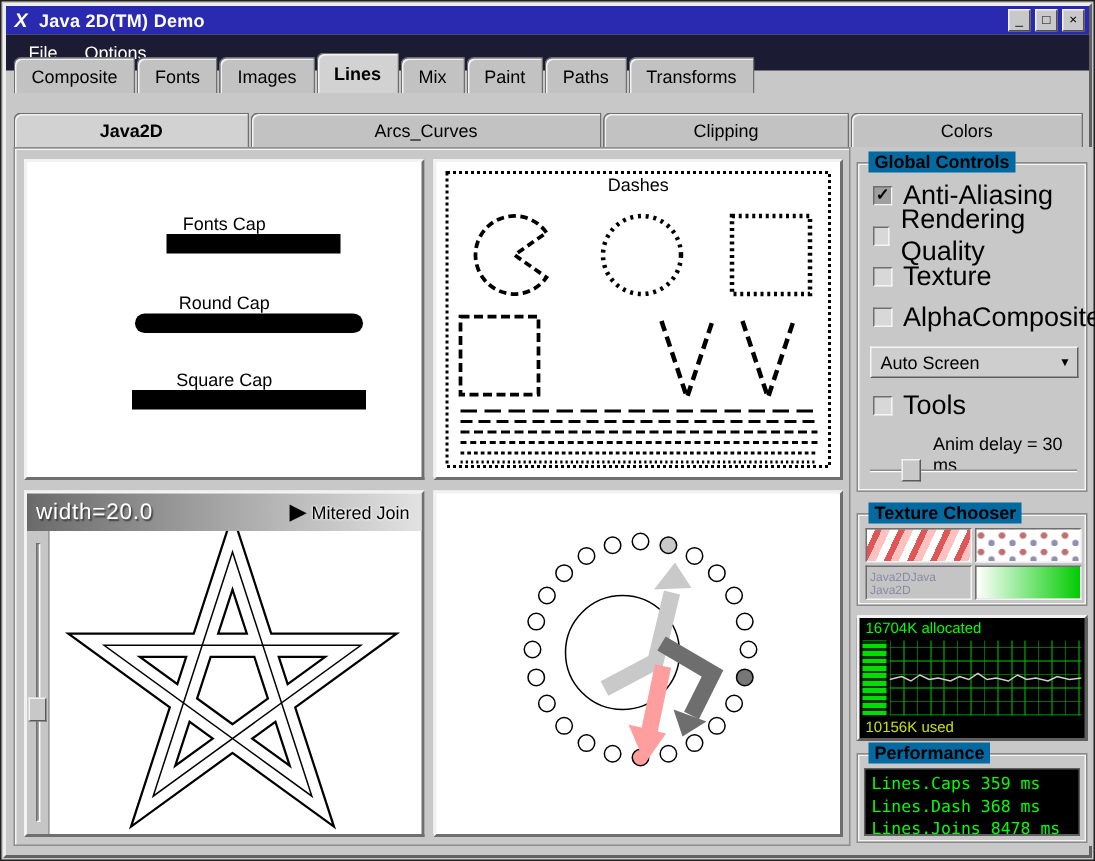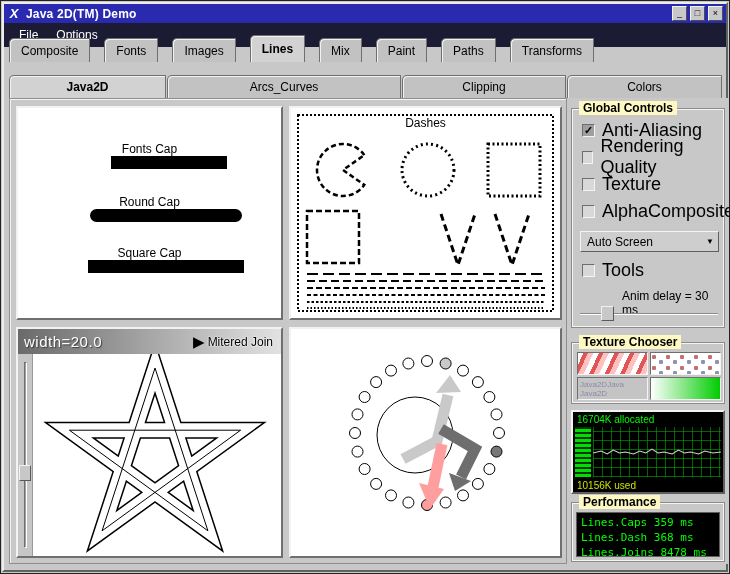--- a/index.html
+++ b/index.html
@@ -12,21 +12,21 @@
   .titlebar { position:absolute; left:3px; top:3px; right:3px; height:19px; background:#2a2ab0; display:flex; align-items:center; color:#fff; }
   .win-icon { width:20px; text-align:center; font-weight:bold; font-style:italic; font-size:13px; color:#fff; }
   .title-text { flex:1; font-size:12px; font-weight:bold; padding-left:2px; letter-spacing:.2px; }
   .win-btn { width:15px; height:15px; margin-right:3px; background:#c8c8c8; border:1px solid; border-color:#f2f2f2 #4f4f4f #4f4f4f #f2f2f2; font-size:9px; line-height:12px; text-align:center; color:#000; cursor:default; }
 
   
   .menubar { position:absolute; left:3px; top:22px; right:3px; height:24px; background:#1b1b33; display:flex; align-items:center; padding-left:6px; }
   .menu-item { color:#fff; font-size:12px; padding:4px 9px; }
 
   
-  .tabrow1 { position:absolute; left:8px; top:47px; height:14px; display:flex; align-items:flex-end; gap:14px; }
+  .tabrow1 { position:absolute; left:8px; top:47px; height:14px; display:flex; align-items:flex-end; gap:1px; }
   .tabrow2 { position:absolute; left:8px; top:74px; height:23px; display:flex; gap:1px; }
   .tab { height:24px; padding:0 11px; background:#c2c2c2; border:1px solid #6f6f6f; border-bottom:none;
          border-radius:5px 1px 0 0; box-shadow:inset 1px 1px 0 #f2f2f2; font-size:12px; color:#000;
          display:flex; align-items:center; justify-content:center; white-space:nowrap; }
   .tabrow1 .tab.sel { height:27px; background:#d2d2d2; font-weight:bold; z-index:3; }
   .tabrow2 .tab { height:23px; }
   .tabrow2 .tab.sel { background:#d2d2d2; font-weight:bold; z-index:3; }
   .tw1 { width:157px; } .tw2 { width:234px; } .tw3 { width:164px; } .tw4 { width:155px; }
 
   
@@ -59,21 +59,21 @@
   .bl-slider { position:absolute; left:0; top:25px; bottom:0; width:15px; background:#c6c6c6; border-right:1px solid #9a9a9a; }
   .vtrack { position:absolute; left:6px; top:8px; bottom:8px; width:3px; background:#a2a2a2;
             border:1px solid; border-color:#6f6f6f #fff #fff #6f6f6f; }
   .vthumb { position:absolute; left:1px; top:55%; width:12px; height:16px; background:#c8c8c8;
             border:1px solid; border-color:#f2f2f2 #5a5a5a #5a5a5a #f2f2f2; }
   .star-svg { position:absolute; left:15px; top:25px; width:248px; height:202px; }
 
   
   .sidebar { position:absolute; left:568px; top:97px; width:159px; height:466px; background:#c8c8c8; }
   .group { position:absolute; border:1px solid #8b8b8b; box-shadow:inset 1px 1px 0 #f4f4f4, inset -1px -1px 0 #f4f4f4; }
-  .group-title { position:absolute; top:-8px; left:7px; background:#fef9c3; padding:0 4px; font-weight:bold; font-size:12px; color:#000; white-space:nowrap; }
+  .group-title { position:absolute; top:-8px; left:7px; background:#0369a1; padding:0 4px; font-weight:bold; font-size:12px; color:#000; white-space:nowrap; }
   .gc-group  { left:2px; top:10px;  width:154px; height:220px; }
   .tc-group  { left:2px; top:244px; width:154px; height:62px; }
   .perf-group{ left:2px; top:404px; width:154px; height:60px; }
 
   .check-row { position:absolute; left:10px; display:flex; align-items:center; gap:7px; height:18px; }
   .checkbox { width:13px; height:13px; background:#d8d8d8; border:1px solid; border-color:#6e6e6e #f4f4f4 #f4f4f4 #6e6e6e;
               font-size:11px; line-height:11px; text-align:center; }
   .checkbox.checked { background:#9f9f9f; }
   .checkbox i { font-style:normal; font-weight:bold; color:#000; }
   .check-label { font-size:18px; color:#000; }

